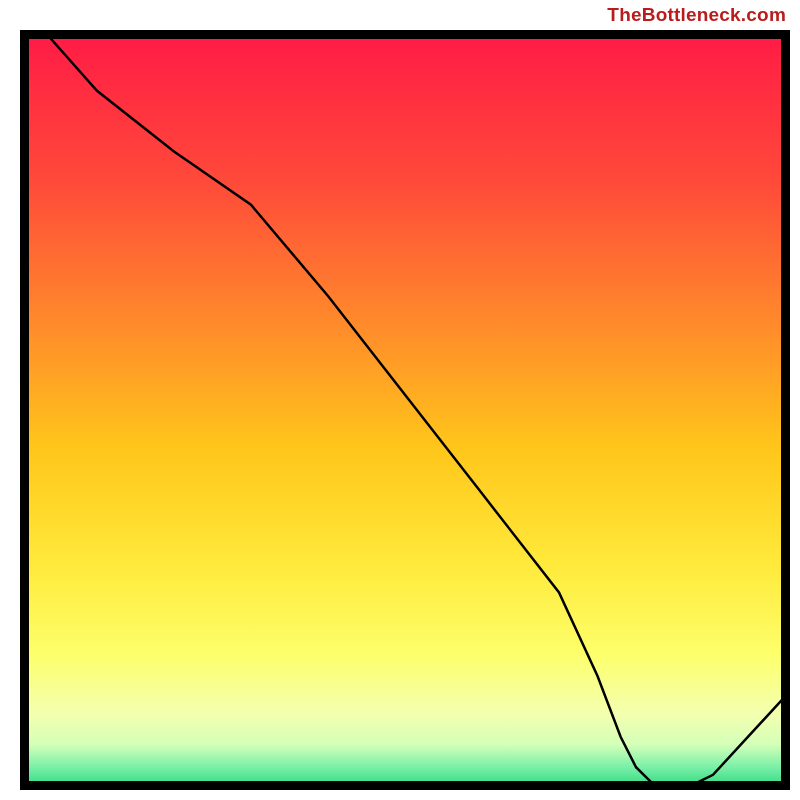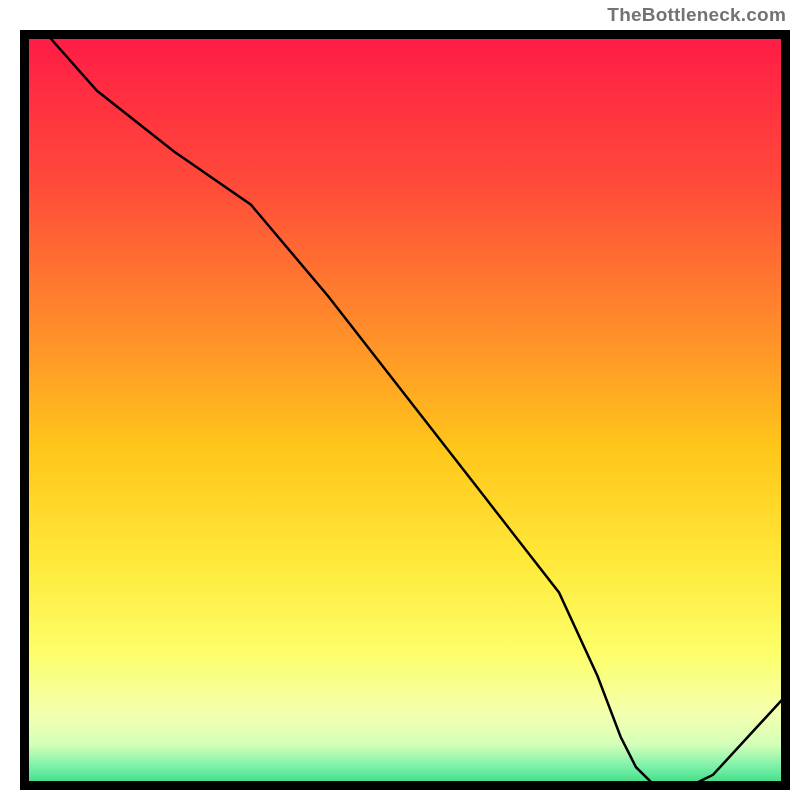--- a/index.html
+++ b/index.html
@@ -15,21 +15,21 @@
     position: relative;
     width: 800px;
     height: 800px;
   }
   .watermark {
     position: absolute;
     top: 4px;
     right: 14px;
     font-size: 19px;
     font-weight: bold;
-    color: #737373;
+    color: #b91c1c;
     letter-spacing: 0.2px;
     user-select: none;
   }
   svg {
     display: block;
   }
 </style>
 </head>
 <body>
 

